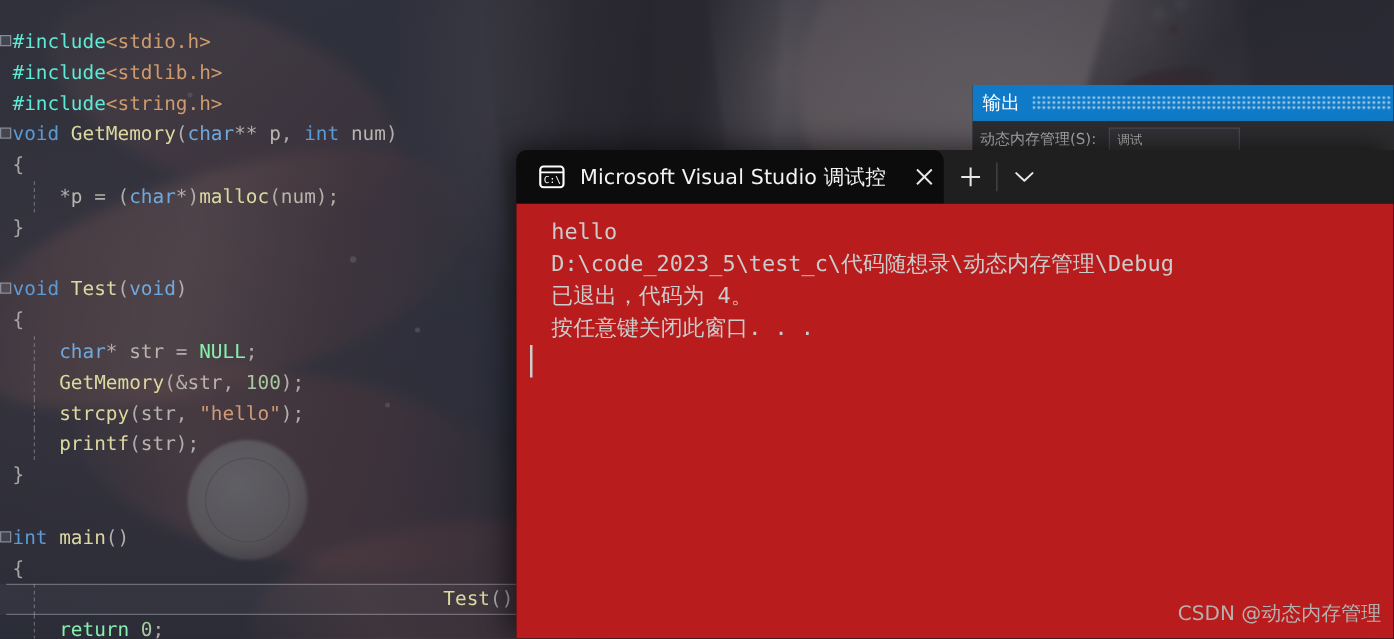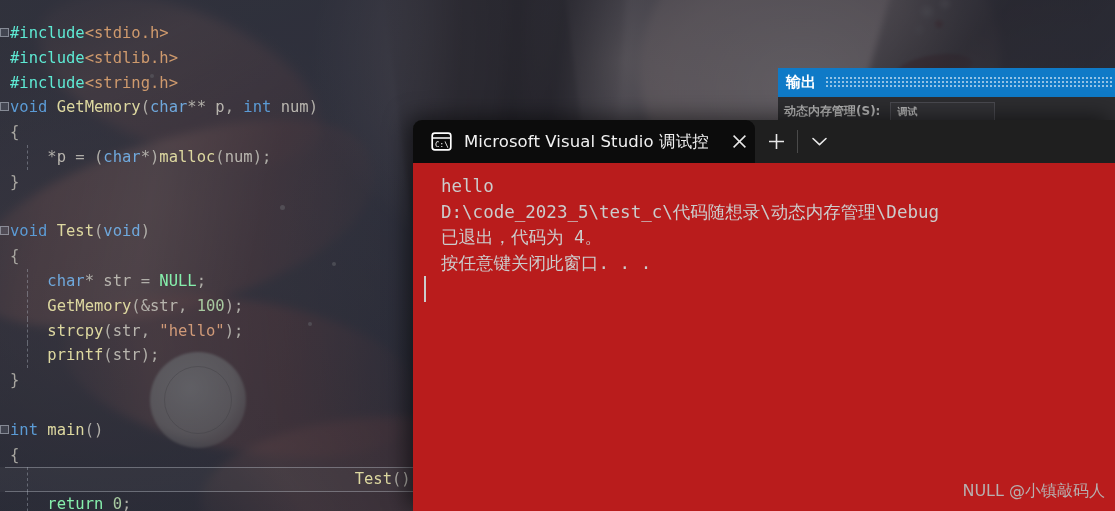--- a/index.html
+++ b/index.html
@@ -193,21 +193,20 @@
   .c-brace { color: #a8a6a0; }
 
   
   #output-panel {
     position: absolute;
     left: 778px; top: 68px;
     width: 337px; height: 64px;
     z-index: 10;
     background: #2d2d30;
     overflow: hidden;
-    font-weight: bold;
   }
   #output-header {
     position: relative;
     height: 29px;
     background: #0f7ac7;
     display: flex; align-items: center;
   }
   #output-title {
     color: #ffffff;
     font-size: 15px;
@@ -424,17 +423,17 @@
         </svg>
       </span>
     </div>
 
     <div id="term-body">
       <div class="tline">hello</div>
       <div class="tline">D:\code_2023_5\test_c\代码随想录\动态内存管理\Debug</div>
       <div class="tline">已退出，代码为 4。</div>
       <div class="tline">按任意键关闭此窗口. . .</div>
       <div id="term-cursor"></div>
-      <div id="watermark">NULL @小镇敲码人</div>
+      <div id="watermark">CSDN @动态内存管理</div>
     </div>
   </div>
 
 </div>
 
 </body></html>

